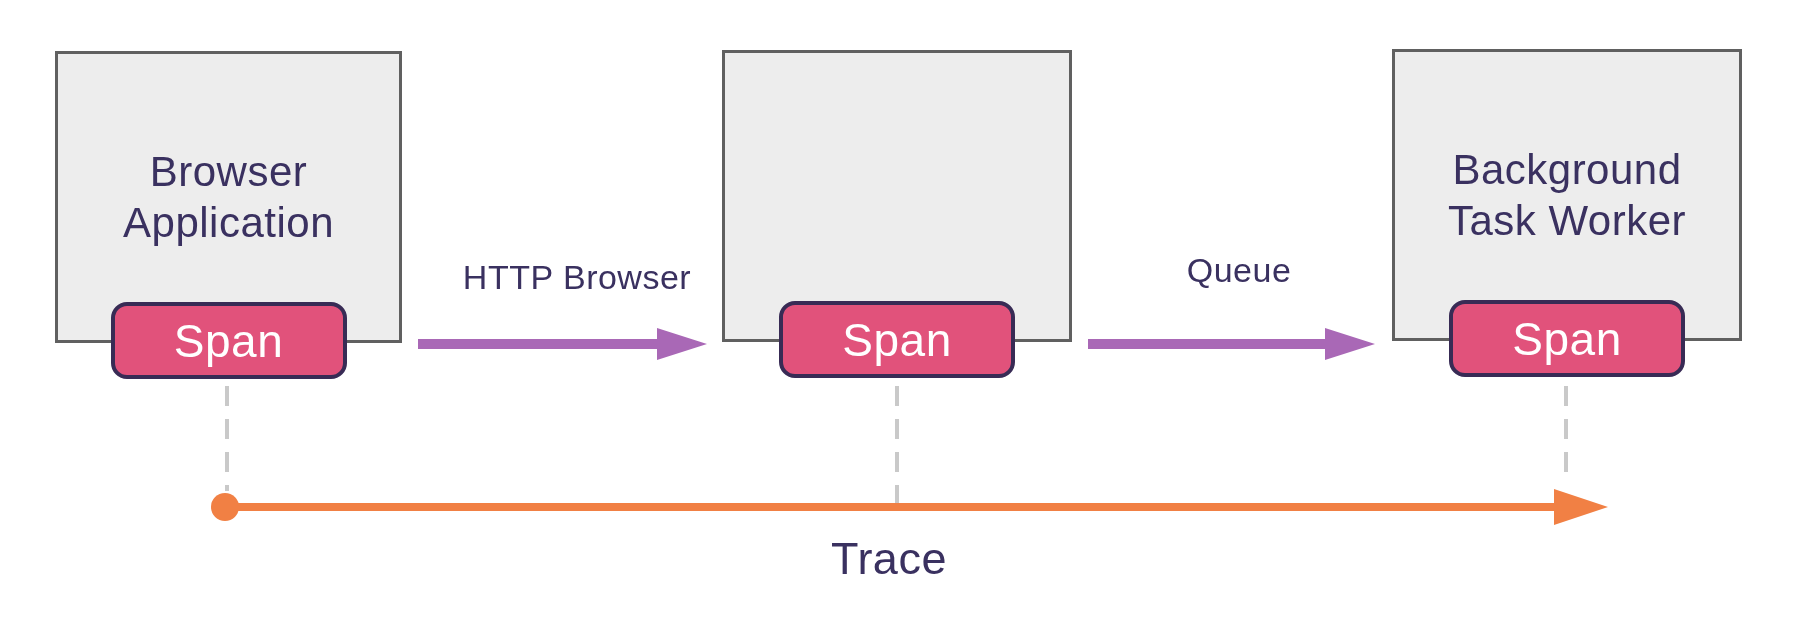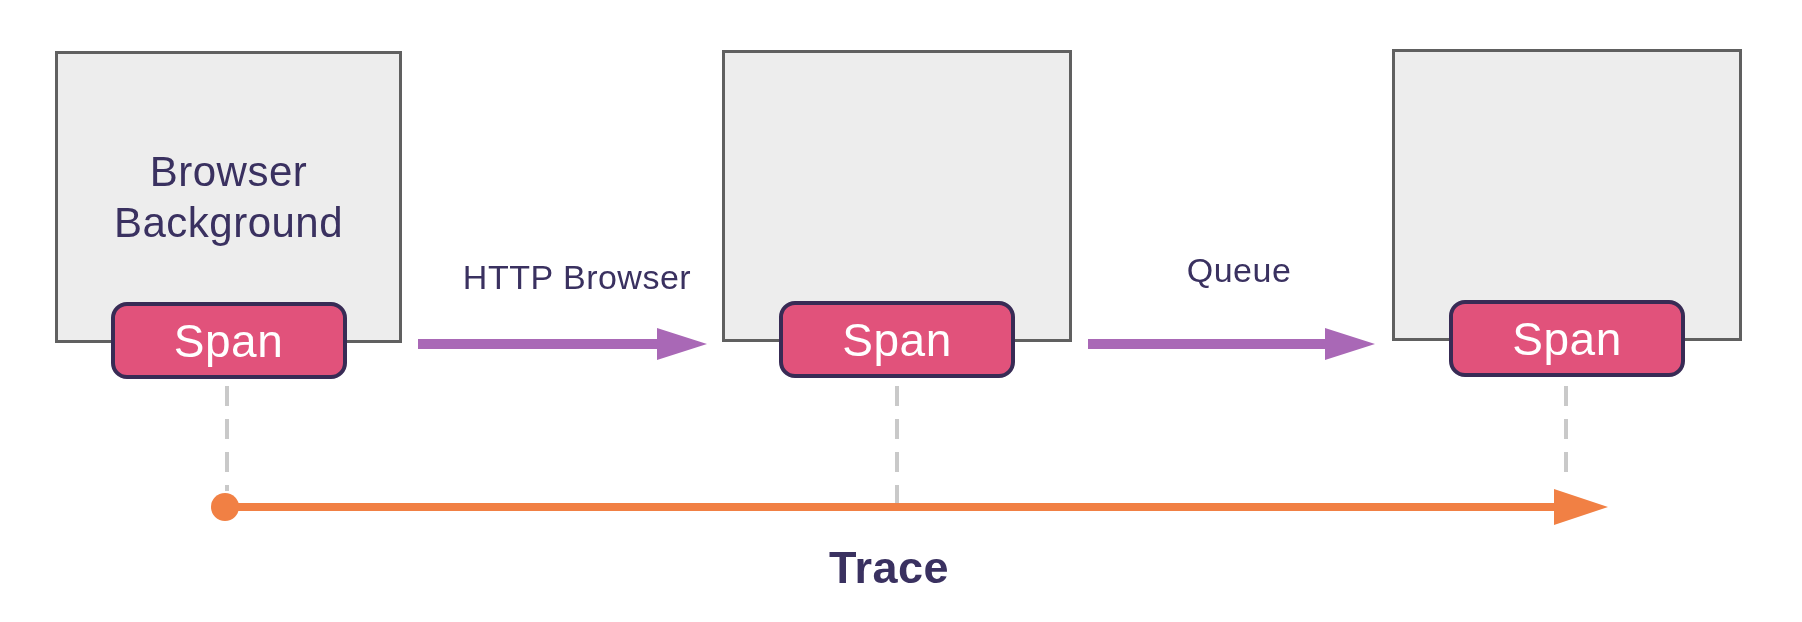--- a/index.html
+++ b/index.html
@@ -102,24 +102,23 @@
     letter-spacing: 0.5px;
   }
   .edge-label-1 { left: 577px;  top: 277px; }
   .edge-label-2 { left: 1232px; top: 270px; margin-left: 7px; }
   .trace-label {
     position: absolute;
     left: 889px;
     top: 559px;
     transform: translate(-50%, -50%);
     font-size: 45px;
-    font-weight: 700;
+    font-weight: 400;
     color: var(--node-text);
     letter-spacing: 0.5px;
-    margin-top: 9px;
   }
 </style>
 </head>
 <body>
 
 <div class="canvas">
 
   <svg class="connector-layer" viewBox="0 0 1802 622" xmlns="http://www.w3.org/2000/svg">
 
     <line class="dashed-line" x1="227" y1="386" x2="227" y2="491"></line>
@@ -132,29 +131,31 @@
     <line class="edge-shaft" x1="1088" y1="344" x2="1328" y2="344"></line>
     <polygon class="edge-head" points="1325,328 1375,344 1325,360"></polygon>
 
     <circle class="trace-dot" cx="225" cy="507" r="14"></circle>
     <line class="trace-shaft" x1="225" y1="507" x2="1558" y2="507"></line>
     <polygon class="trace-head" points="1554,489 1608,507 1554,525"></polygon>
   </svg>
 
   <div class="node node-1">
     <div class="node-label">Browser
-Background</div>
+Application</div>
     <div class="span-badge">Span</div>
   </div>
 
   <div class="node node-2">
     <div class="span-badge">Span</div>
   </div>
 
   <div class="node node-3">
+    <div class="node-label">Background
+Task Worker</div>
     <div class="span-badge">Span</div>
   </div>
 
   <div class="edge-label edge-label-1">HTTP Browser</div>
   <div class="edge-label edge-label-2">Queue</div>
 
   <div class="trace-label">Trace</div>
 
 </div>
 

